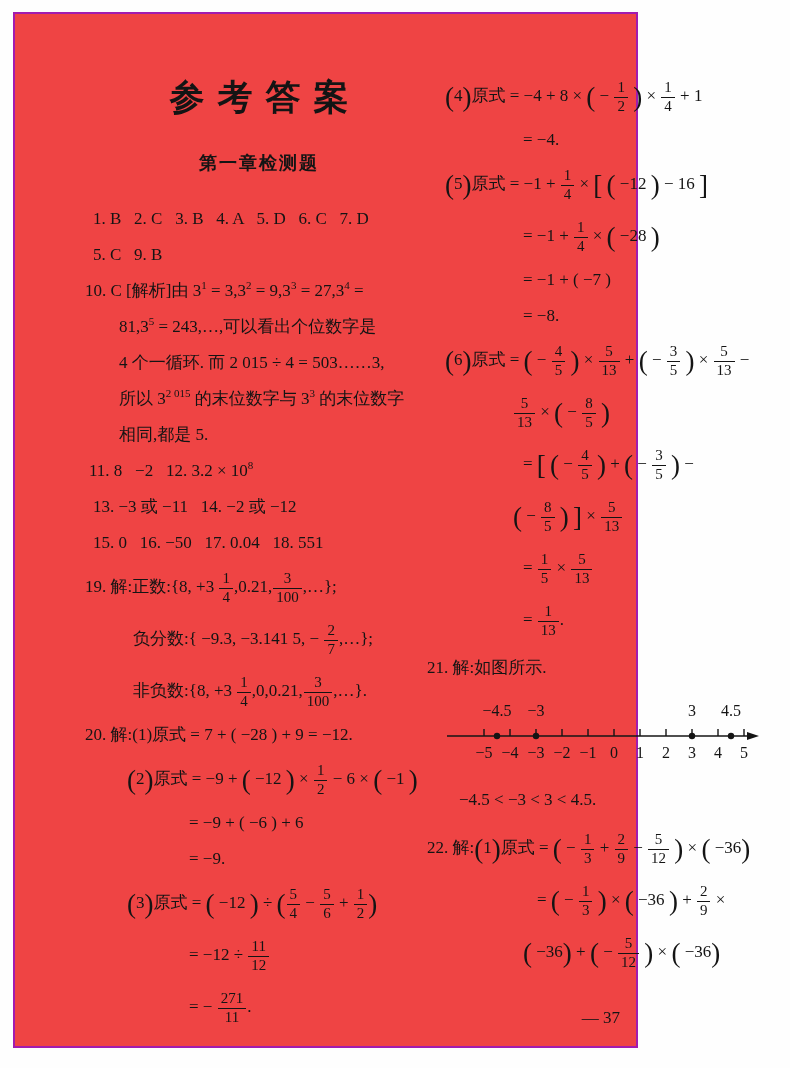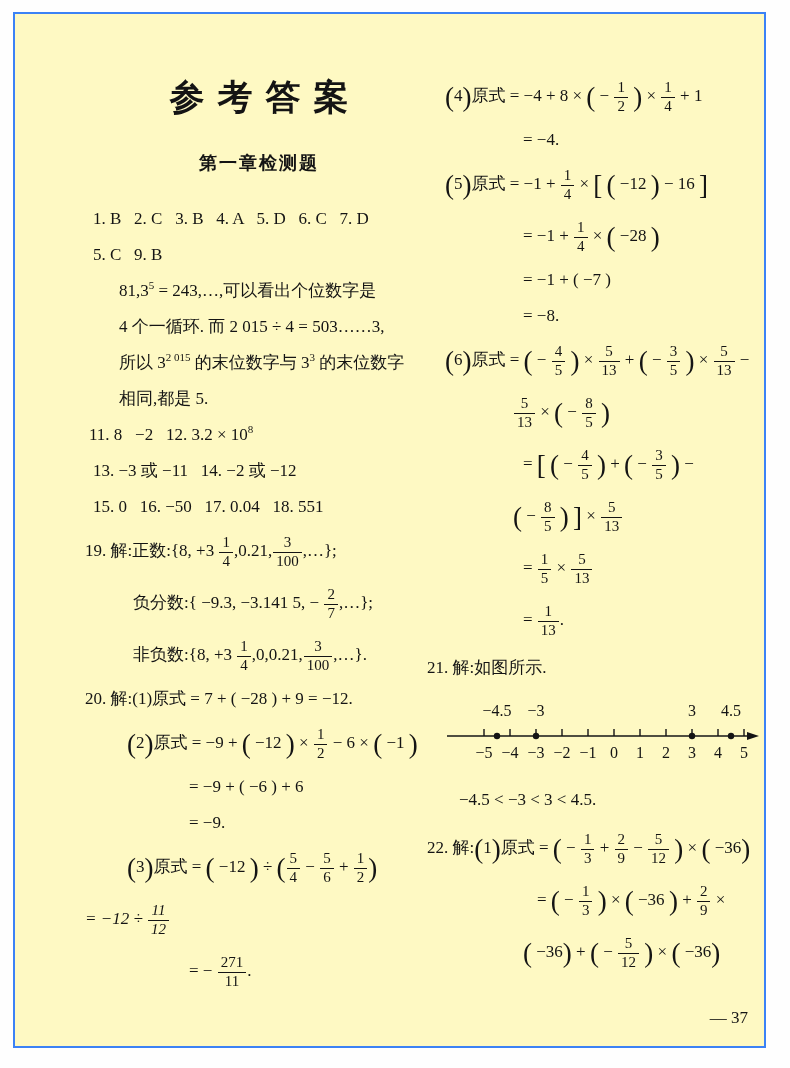--- a/index.html
+++ b/index.html
@@ -2,22 +2,22 @@
 <html><head>
 <meta charset="utf-8">
 <style>
   html,body{margin:0;padding:0;}
   body{
     width:790px;height:1068px;position:relative;background:#fefefe;
     font-family:"Liberation Serif","DejaVu Serif",serif;color:#141414;
     overflow:hidden;
   }
   .frame{
-    position:absolute;left:13px;top:12px;width:753px;height:1036px;
-    border:2px solid #3b82f6;background:#fef9c3;box-sizing:border-box;
+    position:absolute;left:13px;top:12px;width:625px;height:1036px;
+    border:2px solid #a21caf;background:#ef4444;box-sizing:border-box;
   }
   .col{position:absolute;}
   .col-left{left:70px;top:46px;width:348px;}
   .col-right{left:412px;top:56px;width:352px;}
   .title{
     font-size:35px;font-weight:bold;letter-spacing:13px;text-align:center;
     padding-left:13px;margin:14px 0 30px 0;white-space:nowrap;
   }
   .section{
     font-size:18px;font-weight:bold;letter-spacing:2px;text-align:center;
@@ -41,36 +41,37 @@
 <body>
 
 <div class="frame">
 
   <div class="col col-left">
     <div class="title">参考答案</div>
     <div class="section">第一章检测题</div>
     <div>
         <div class="line" style="margin-left: 8px;">1. B   2. C   3. B   4. A   5. D   6. C   7. D</div>
         <div class="line" style="margin-left: 8px;">5. C   9. B</div>
+        <div class="line">10. C <span class="br">[</span>解析<span class="br">]</span>由 3<sup>1</sup> = 3,3<sup>2</sup> = 9,3<sup>3</sup> = 27,3<sup>4</sup> =</div>
         <div class="line" style="margin-left: 34px;">81,3<sup>5</sup> = 243,…,可以看出个位数字是</div>
         <div class="line" style="margin-left: 34px;">4 个一循环. 而 2 015 ÷ 4 = 503……3,</div>
         <div class="line" style="margin-left: 34px;">所以 3<sup>2 015</sup> 的末位数字与 3<sup>3</sup> 的末位数字</div>
         <div class="line" style="margin-left: 34px;">相同,都是 5.</div>
         <div class="line" style="margin-left: 4px;">11. 8   −2   12. 3.2 × 10<sup>8</sup></div>
         <div class="line" style="margin-left: 8px;">13. −3 或 −11   14. −2 或 −12</div>
         <div class="line" style="margin-left: 8px;">15. 0   16. −50   17. 0.04   18. 551</div>
         <div class="line hf">19. 解:正数:{8, +3 <span class="frac"><span class="fn">1</span><span class="fd">4</span></span>,0.21,<span class="frac"><span class="fn">3</span><span class="fd">100</span></span>,…};</div>
         <div class="line hf" style="margin-left: 48px;">负分数:{ −9.3, −3.141 5, − <span class="frac"><span class="fn">2</span><span class="fd">7</span></span>,…};</div>
         <div class="line hf" style="margin-left: 48px;">非负数:{8, +3 <span class="frac"><span class="fn">1</span><span class="fd">4</span></span>,0,0.21,<span class="frac"><span class="fn">3</span><span class="fd">100</span></span>,…}.</div>
         <div class="line">20. 解:<span class="br">(</span>1<span class="br">)</span>原式 = 7 + <span class="br">(</span> −28 <span class="br">)</span> + 9 = −12.</div>
         <div class="line hf" style="margin-left: 42px;"><span class="br">(</span>2<span class="br">)</span>原式 = −9 + <span class="br">(</span> −12 <span class="br">)</span> × <span class="frac"><span class="fn">1</span><span class="fd">2</span></span> − 6 × <span class="br">(</span> −1 <span class="br">)</span></div>
         <div class="line" style="margin-left: 104px;">= −9 + <span class="br">(</span> −6 <span class="br">)</span> + 6</div>
         <div class="line" style="margin-left: 104px;">= −9.</div>
         <div class="line hf" style="margin-left: 42px;"><span class="br">(</span>3<span class="br">)</span>原式 = <span class="br">(</span> −12 <span class="br">)</span> ÷ <span class="br">(</span><span class="frac"><span class="fn">5</span><span class="fd">4</span></span> − <span class="frac"><span class="fn">5</span><span class="fd">6</span></span> + <span class="frac"><span class="fn">1</span><span class="fd">2</span></span><span class="br">)</span></div>
-        <div class="line hf" style=" font-style: italic;">= −12 ÷ <span class="frac"><span class="fn">11</span><span class="fd">12</span></span></div>
+        <div class="line hf" style="margin-left: 104px;">= −12 ÷ <span class="frac"><span class="fn">11</span><span class="fd">12</span></span></div>
         <div class="line hf" style="margin-left: 104px;">= − <span class="frac"><span class="fn">271</span><span class="fd">11</span></span>.</div>
       </div>
   </div>
 
   <div class="col col-right">
     <div>
         <div class="line hf" style="margin-left: 18px;"><span class="br">(</span>4<span class="br">)</span>原式 = −4 + 8 × <span class="br">(</span> − <span class="frac"><span class="fn">1</span><span class="fd">2</span></span> <span class="br">)</span> × <span class="frac"><span class="fn">1</span><span class="fd">4</span></span> + 1</div>
         <div class="line" style="margin-left: 96px;">= −4.</div>
         <div class="line hf" style="margin-left: 18px;"><span class="br">(</span>5<span class="br">)</span>原式 = −1 + <span class="frac"><span class="fn">1</span><span class="fd">4</span></span> × <span class="br">[</span> <span class="br">(</span> −12 <span class="br">)</span> − 16 <span class="br">]</span></div>
         <div class="line hf" style="margin-left: 96px;">= −1 + <span class="frac"><span class="fn">1</span><span class="fd">4</span></span> × <span class="br">(</span> −28 <span class="br">)</span></div>

